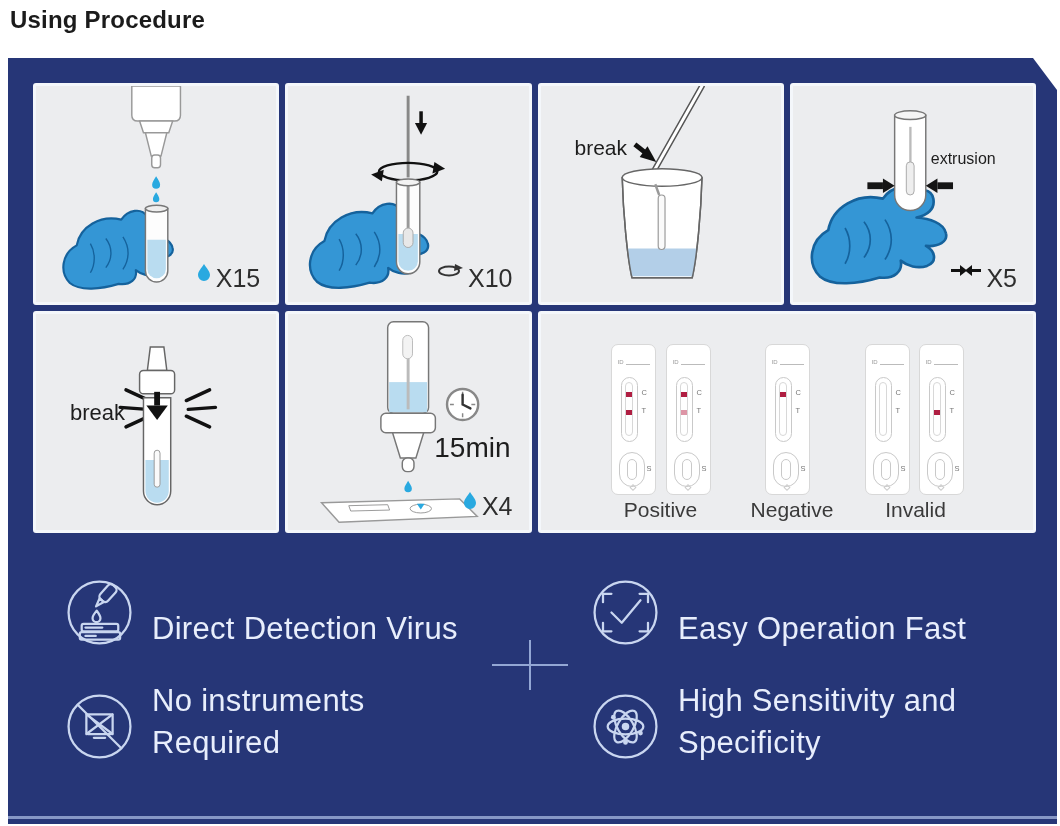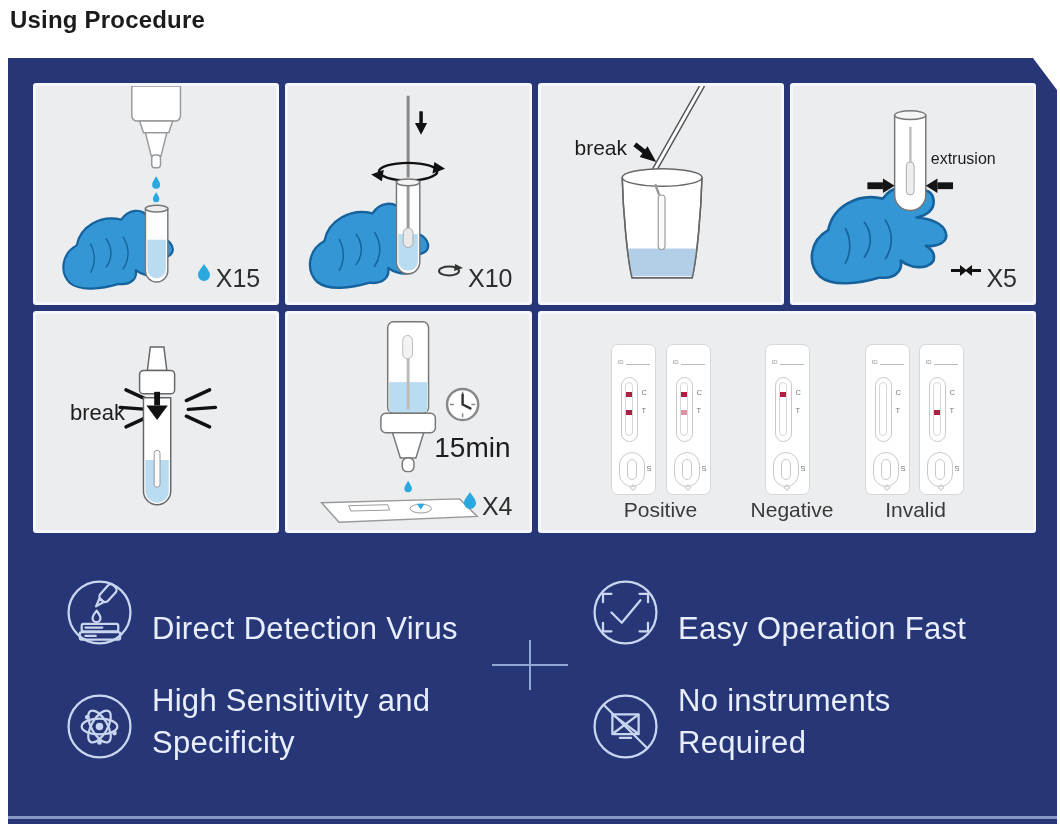--- a/index.html
+++ b/index.html
@@ -333,40 +333,40 @@
       <svg class="f-icon" viewBox="0 0 80 80">
         <circle cx="40" cy="40" r="33"></circle>
         <path d="M25,20 h-9 v9 M55,20 h9 v9 M16,51 v9 h9 M64,51 v9 h-9"></path>
         <path d="M25,40 l11,11 20,-24" stroke-width="4.5"></path>
       </svg>
       <div class="f-text">Easy Operation Fast</div>
     </div>
     <div class="feature">
       <svg class="f-icon" viewBox="0 0 80 80">
         <circle cx="40" cy="40" r="33"></circle>
+        <rect x="26" y="27" width="28" height="21" rx="1.5"></rect>
+        <path d="M26,27 L54,48 M54,27 L26,48"></path>
+        <path d="M34,52 h12" stroke-width="2.6"></path>
+        <path d="M17,17 L63,63" stroke-width="2.6"></path>
+      </svg>
+      <div class="f-text">No instruments
+Required</div>
+    </div>
+    <div class="feature">
+      <svg class="f-icon" viewBox="0 0 80 80">
+        <circle cx="40" cy="40" r="33"></circle>
         <ellipse cx="40" cy="40" rx="19" ry="8.5" stroke-width="2"></ellipse>
         <ellipse cx="40" cy="40" rx="19" ry="8.5" transform="rotate(60 40 40)" stroke-width="2"></ellipse>
         <ellipse cx="40" cy="40" rx="19" ry="8.5" transform="rotate(120 40 40)" stroke-width="2"></ellipse>
         <circle class="fill" cx="40" cy="40" r="4"></circle>
         <circle class="fill" cx="27" cy="30" r="2.5"></circle>
         <circle class="fill" cx="56" cy="47" r="2.5"></circle>
         <circle class="fill" cx="40" cy="57" r="2.5"></circle>
       </svg>
       <div class="f-text">High Sensitivity and
 Specificity</div>
     </div>
-    <div class="feature">
-      <svg class="f-icon" viewBox="0 0 80 80">
-        <circle cx="40" cy="40" r="33"></circle>
-        <rect x="26" y="27" width="28" height="21" rx="1.5"></rect>
-        <path d="M26,27 L54,48 M54,27 L26,48"></path>
-        <path d="M34,52 h12" stroke-width="2.6"></path>
-        <path d="M17,17 L63,63" stroke-width="2.6"></path>
-      </svg>
-      <div class="f-text">No instruments
-Required</div>
-    </div>
     <div class="plus-divider">
       <div class="plus-h"></div>
         <div class="plus-v"></div>
     </div>
   </div>
 </div>
 
 </body></html>

